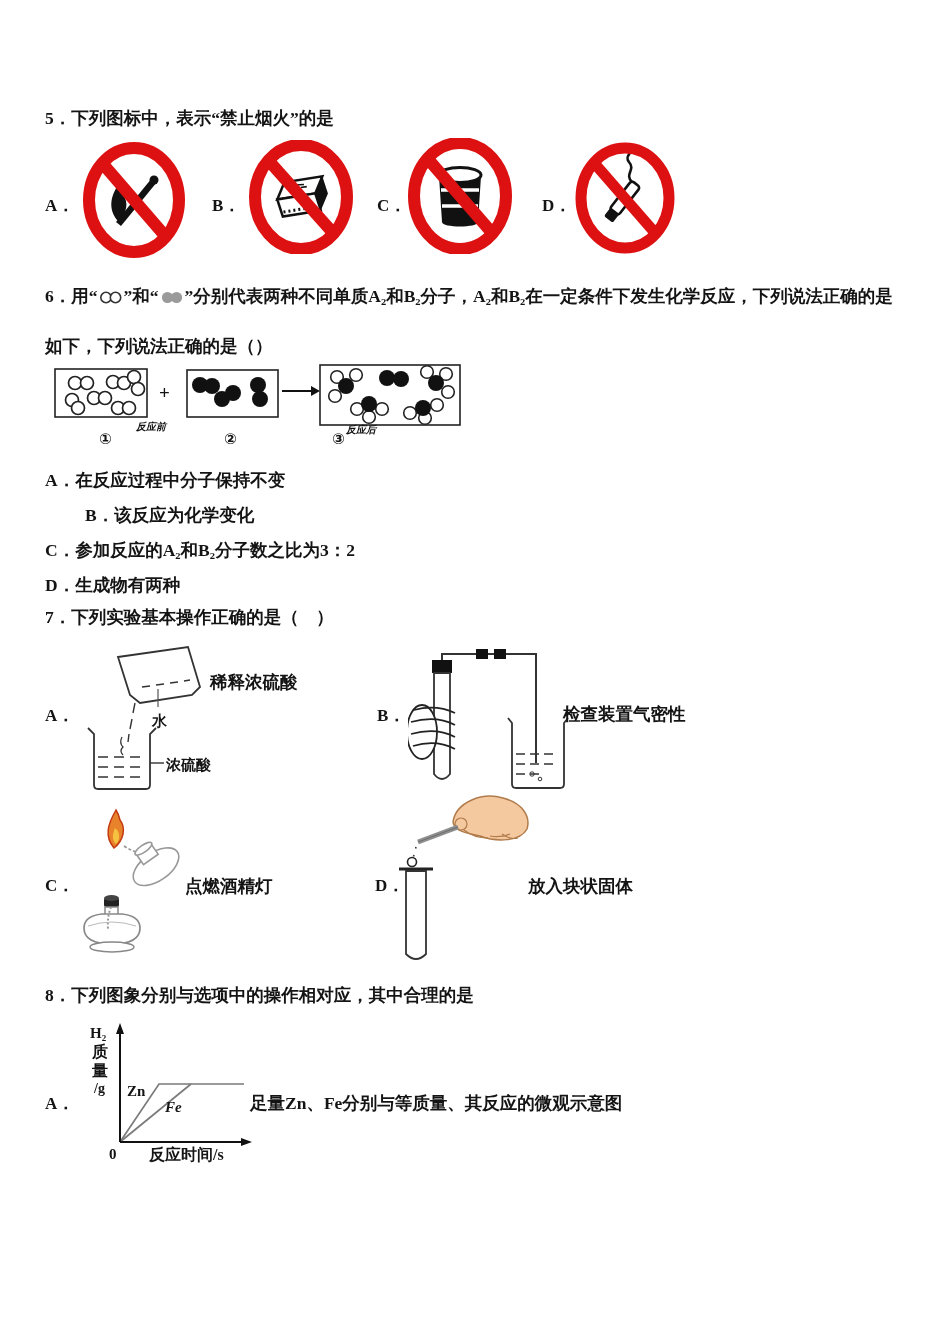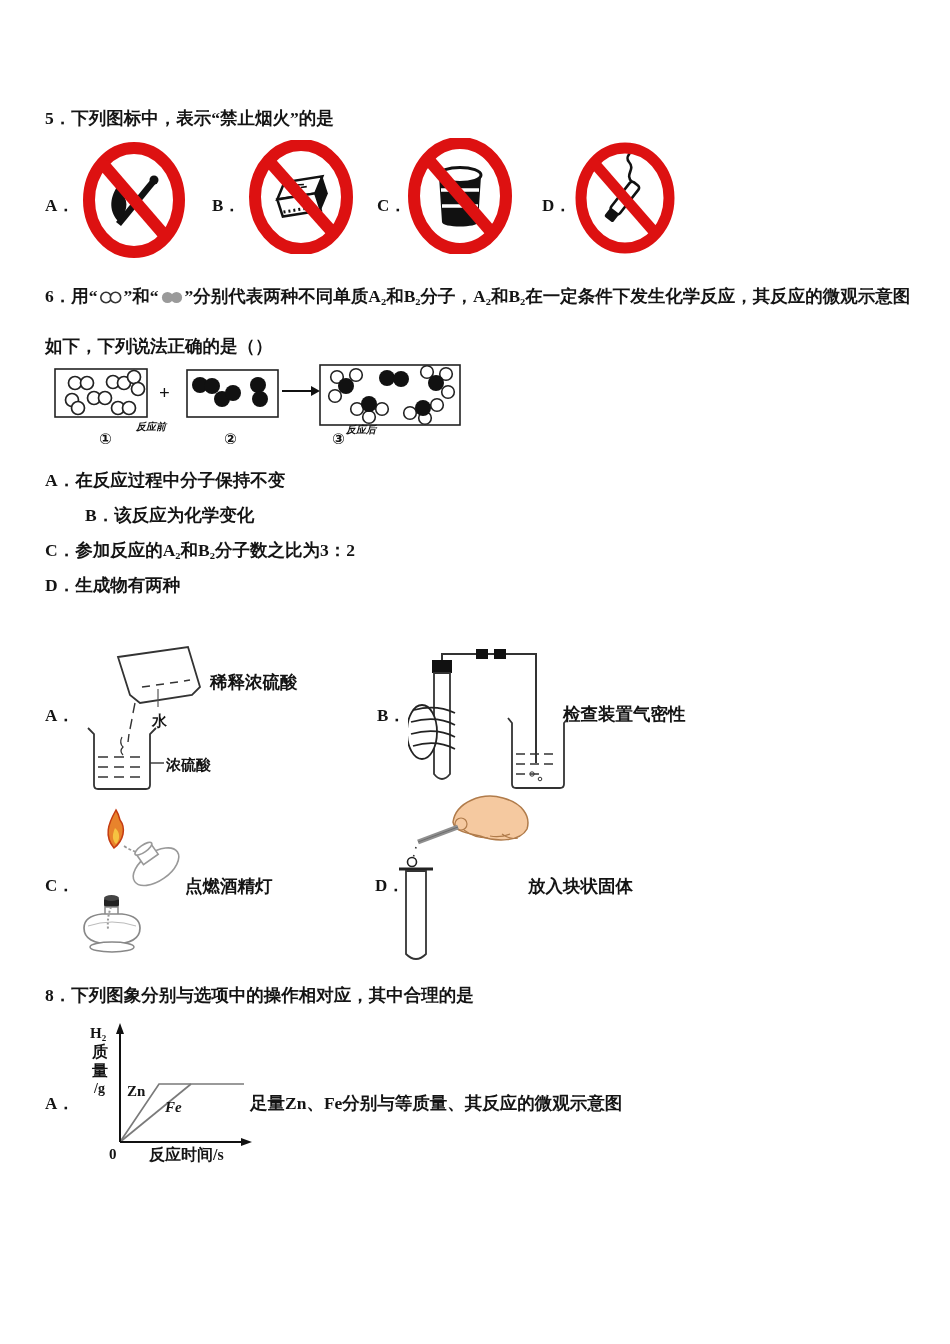--- a/index.html
+++ b/index.html
@@ -72,21 +72,21 @@
     </svg>
   </div>
 
   <div class="t" style="left:45px;top:286px;">
     <span>6．用“</span><span class="inline-mol"><svg width="24" height="13" viewBox="0 0 24 13">
           <circle cx="7" cy="6.5" r="5.2" fill="#fff" stroke="#333" stroke-width="1.6"></circle>
           <circle cx="16.5" cy="6.5" r="5.2" fill="#fff" stroke="#333" stroke-width="1.6"></circle>
         </svg></span><span>”和“</span><span class="inline-mol"><svg width="24" height="13" viewBox="0 0 24 13">
           <circle cx="7.5" cy="6.5" r="5.6" fill="#9a9a9a"></circle>
           <circle cx="16.5" cy="6.5" r="5.6" fill="#9a9a9a"></circle>
-        </svg></span><span>”分别代表两种不同单质A₂和B₂分子，A₂和B₂在一定条件下发生化学反应，其反应的微观示意图</span>
+        </svg></span><span>”分别代表两种不同单质A₂和B₂分子，A₂和B₂在一定条件下发生化学反应，下列说法正确的是</span>
   </div>
   <div class="t" style="left:45px;top:336px;">如下，下列说法正确的是（）</div>
 
   <div class="fig" style="left:48px;top:362px;width:420px;height:92px;">
     <svg width="420" height="92" viewBox="0 0 420 92">
 
       <rect x="7" y="7" width="92" height="48" fill="none" stroke="#222" stroke-width="1.6"></rect>
       <g fill="#fff" stroke="#222" stroke-width="1.7">
         <circle cx="27" cy="21" r="6.5"></circle>
           <circle cx="39" cy="21" r="6.5"></circle>
@@ -151,20 +151,21 @@
     <span class="t small" style="left:51px;top:68px;">①</span>
     <span class="t small" style="left:176px;top:68px;">②</span>
     <span class="t small" style="left:284px;top:68px;">③</span>
   </div>
 
   <div class="t" style="left:45px;top:470px;">A．在反应过程中分子保持不变</div>
   <div class="t" style="left:45px;top:505px;margin-left:40px;">B．该反应为化学变化</div>
   <div class="t" style="left:45px;top:540px;">C．参加反应的A₂和B₂分子数之比为3：2</div>
   <div class="t" style="left:45px;top:575px;">D．生成物有两种</div>
 
+  <div class="t" style="left:45px;top:607px;">7．下列实验基本操作正确的是（　）</div>
 
   <div class="t opt-label" style="left:45px;top:706px;">A．</div>
   <div class="fig" style="left:80px;top:645px;">
     <svg width="135" height="150" viewBox="0 0 135 150">
       <path d="M38 12 L108 2 L120 42 L112 50 L60 58 L50 50 Z" fill="#fff" stroke="#333" stroke-width="1.8"></path>
       <path d="M62 42 l8 -1 M76 40 l8 -1 M90 38 l8 -1 M104 36 l6 -1" stroke="#333" stroke-width="1.6"></path>
       <line x1="78" y1="44" x2="78" y2="62" stroke="#555" stroke-width="1.2"></line>
       <path d="M55 58 l-2 10 m-1 6 l-2 10 m-1 5 l-1 8" stroke="#333" stroke-width="1.4" fill="none"></path>
       <path d="M8 83 L14 89 L14 140 Q14 144 18 144 L66 144 Q70 144 70 140 L70 89 L76 83" fill="none" stroke="#333" stroke-width="1.8"></path>
       <path d="M18 112 h10 m6 0 h10 m6 0 h10 M18 122 h10 m6 0 h10 m6 0 h10 M18 132 h10 m6 0 h10 m6 0 h10" stroke="#333" stroke-width="1.5"></path>

